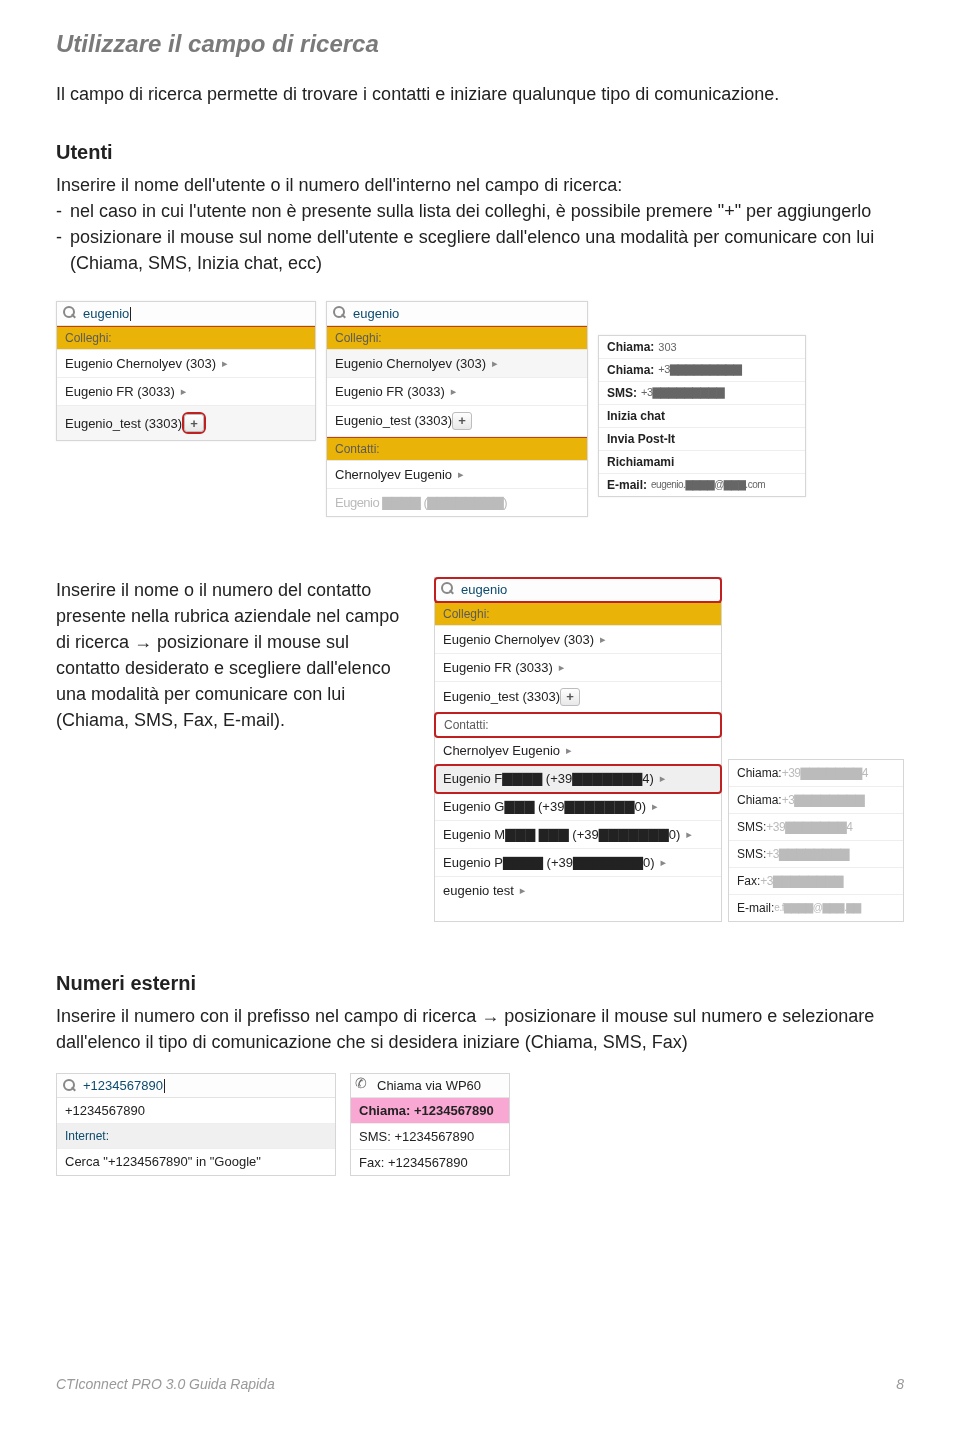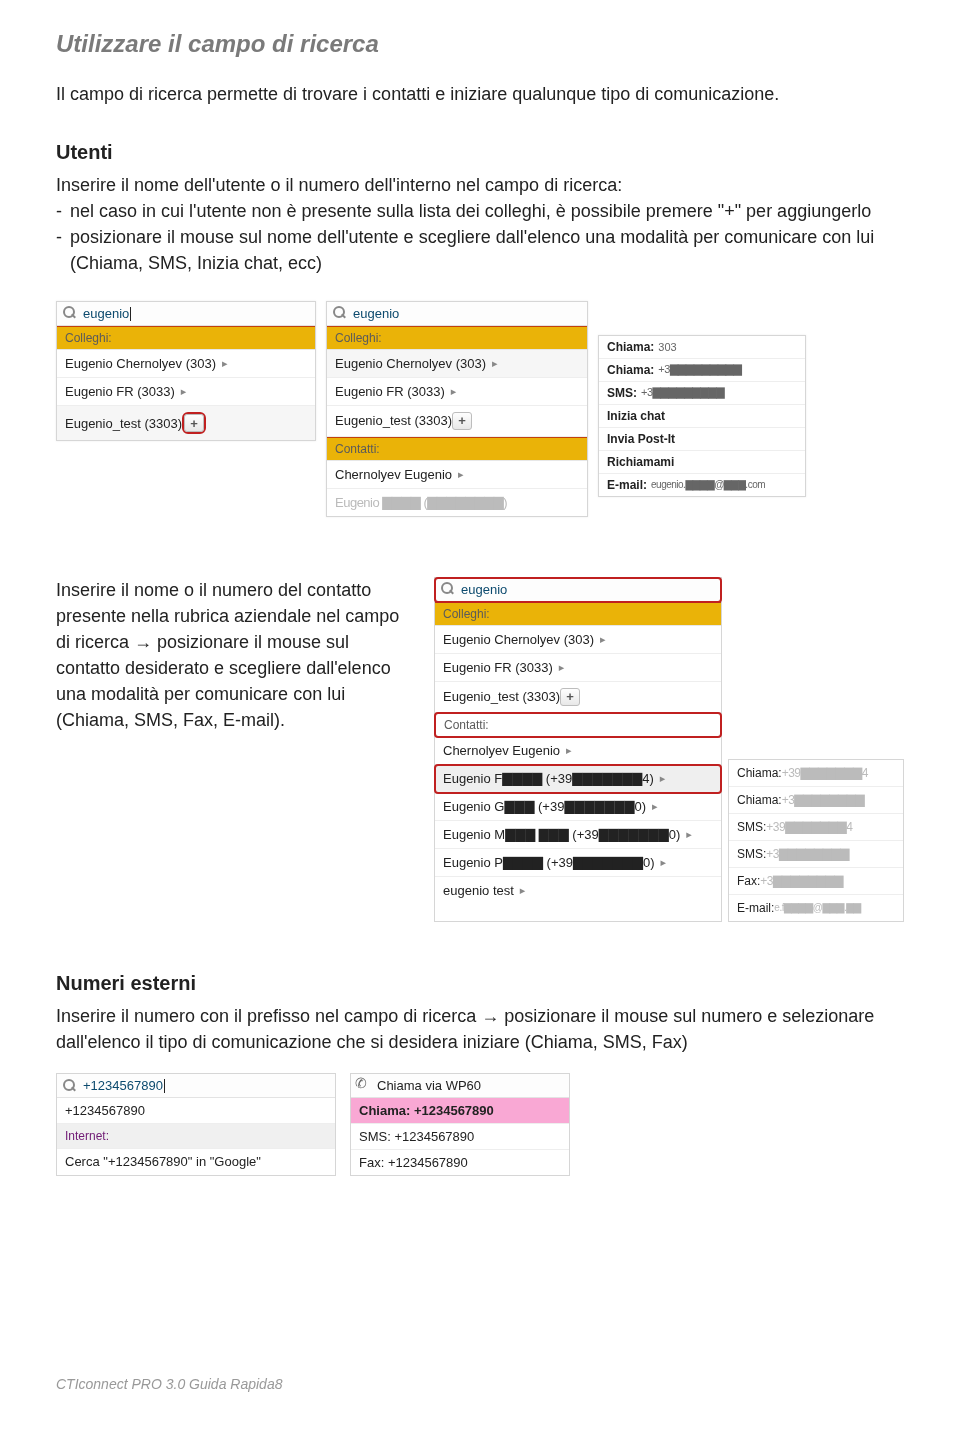--- a/index.html
+++ b/index.html
@@ -36,30 +36,30 @@
   .panel.wide3 .row .val { color: #666; font-size: 11px; margin-left: 4px; }
   .two-col { display: flex; gap: 18px; align-items: flex-start; margin-bottom: 50px; }
   .two-col .textcol { flex: 1; }
   .two-col .imgcol { width: 470px; display: flex; gap: 6px; }
   .imgcol .panel.left { width: 288px; }
   .imgcol .panel.right { width: 176px; }
   .red-outline { outline: 2px solid #c02020; outline-offset: -1px; border-radius: 3px; }
   .row.selected { background: #efefef; }
   .num-row { display: flex; gap: 14px; margin-top: 18px; }
   .num-row .panel.a { width: 280px; }
-  .num-row .panel.b { width: 220px; }
+  .num-row .panel.b { width: 160px; }
   .phone-icon { width: 14px; height: 14px; margin-right: 6px; position: relative; }
   .phone-icon::before { content: "✆"; font-size: 14px; color: #666; position: absolute; left: -2px; top: -3px; }
   .top-bar { display: flex; align-items: center; padding: 4px 6px; border-bottom: 1px solid #e3e3e3; background: #fdfdfd; }
   .panel .simple-row { padding: 5px 8px; border-bottom: 1px solid #eee; background: #fff; font-size: 13px; }
   .panel .simple-row:last-child { border-bottom: none; }
-  .panel .simple-row.hdr { background: #f0f0f0; color: #701a75; font-size: 12px; }
+  .panel .simple-row.hdr { background: #f0f0f0; color: #0c4a6e; font-size: 12px; }
   .panel .simple-row.sel { background: #f9a8d4; font-weight: 600; }
   .spacer { height: 180px; }
-  .footer { display: flex; justify-content: flex-start; font-size: 14px; color: #999; padding: 0 56px 24px 56px; font-style: italic; }
+  .footer { display: flex; justify-content: space-between; font-size: 14px; color: #999; padding: 0 56px 24px 56px; font-style: italic; }
   .blur { color: #bbb; letter-spacing: -0.5px; }
 </style>
 </head>
 <body>
 
 <div class="page">
 
   <h2 class="section-title">Utilizzare il campo di ricerca</h2>
 
   <p class="intro">Il campo di ricerca permette di trovare i contatti e iniziare qualunque tipo di comunicazione.</p>

